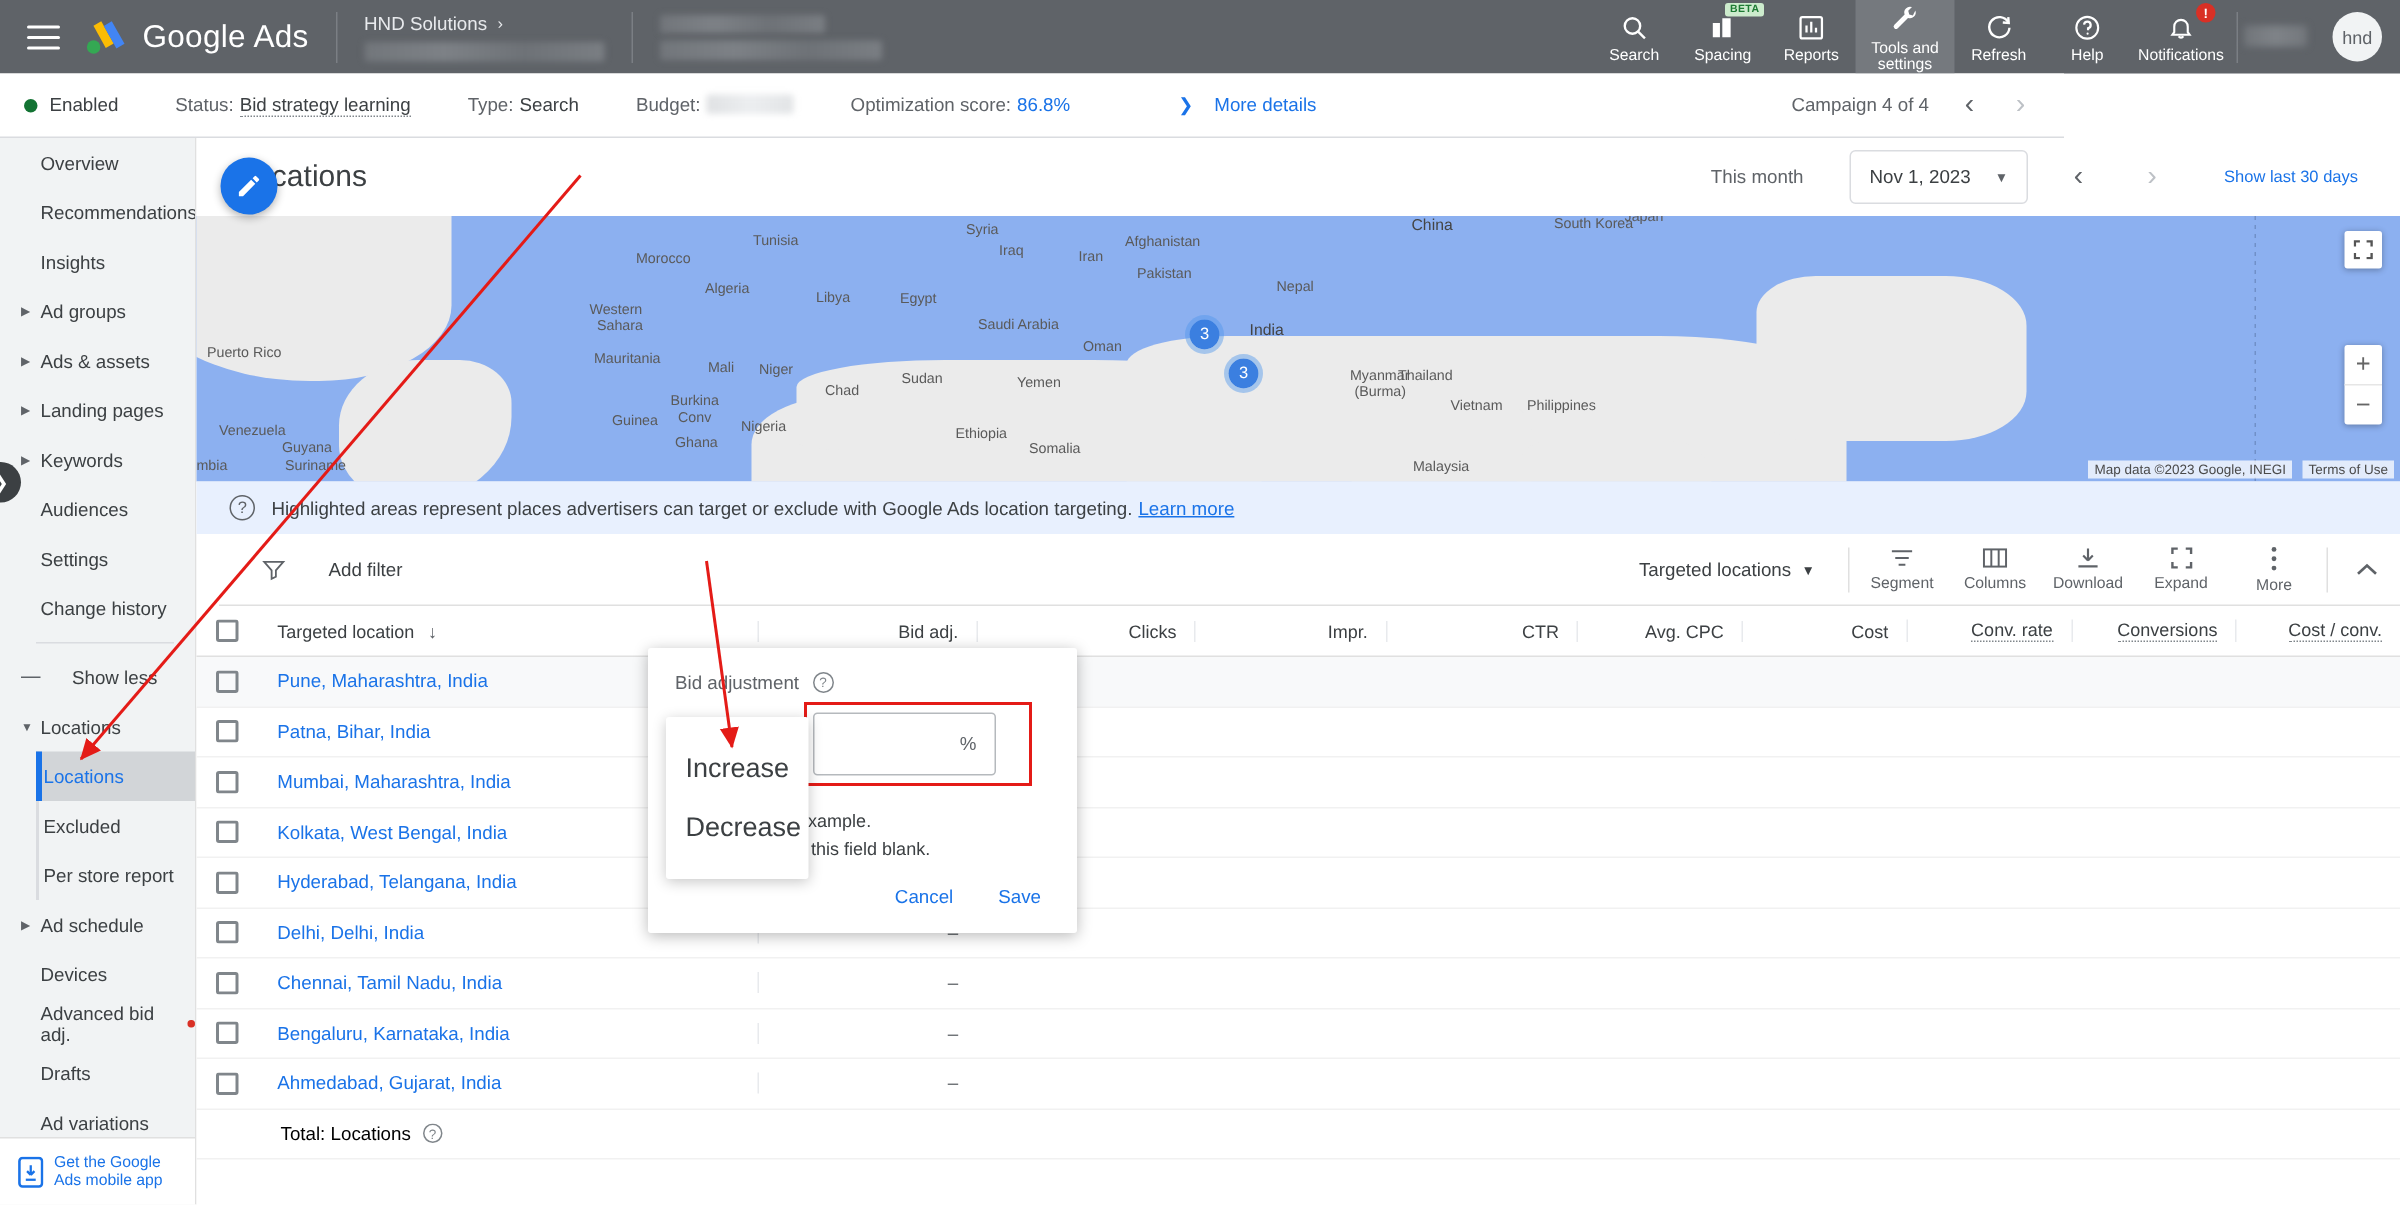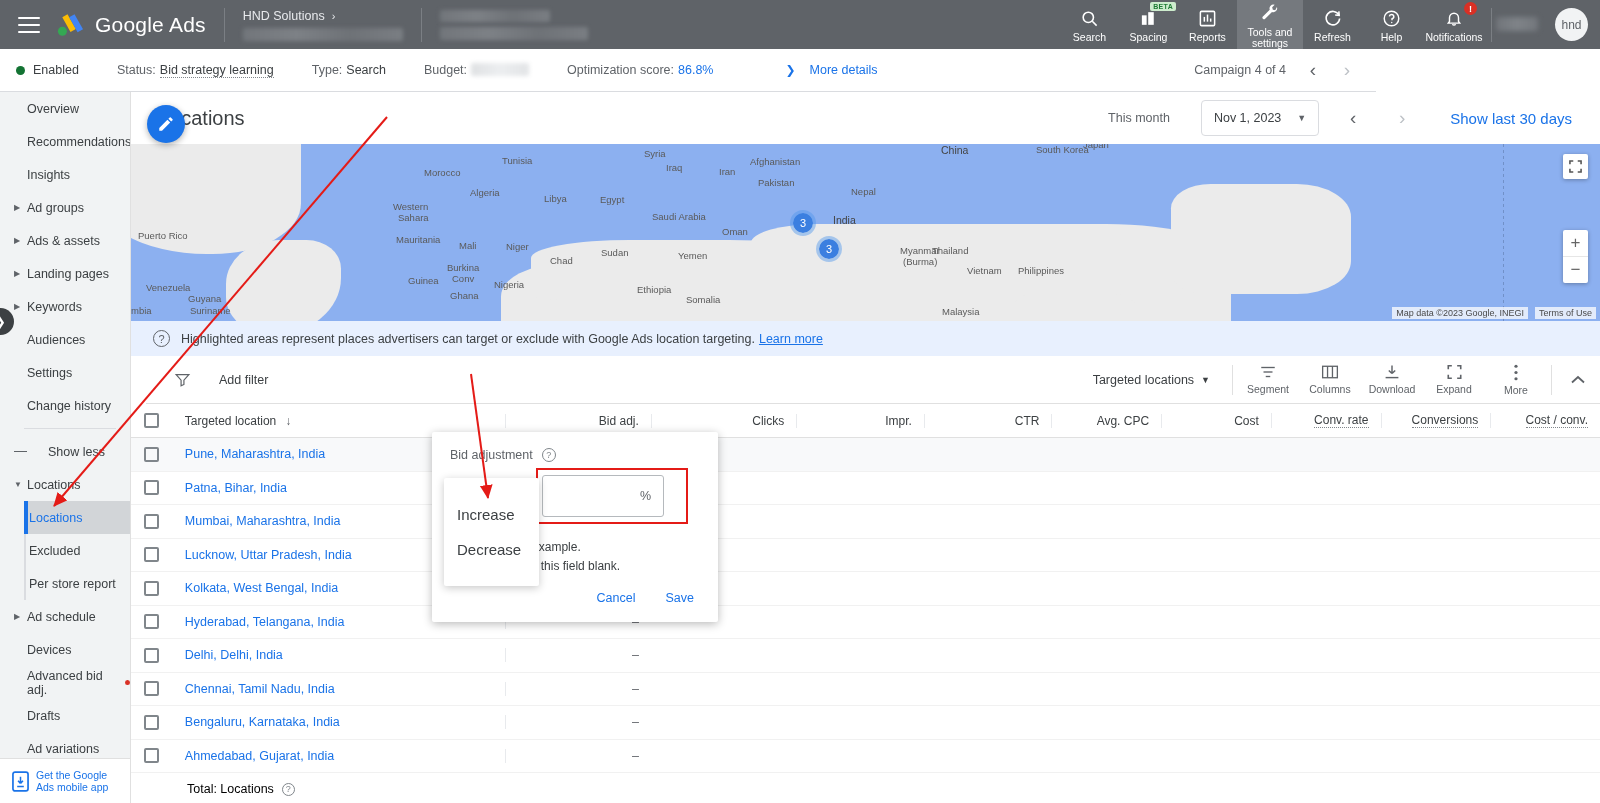--- a/index.html
+++ b/index.html
@@ -110,21 +110,21 @@
   .page-head { height: 52px; display: flex; align-items: center; padding: 0 28px; }
   .page-title { font-size: 20px; color: #3c4043; font-weight: 400; }
   .date-area { margin-left: auto; display: flex; align-items: center; gap: 19px; }
   .this-month { font-size: 12.5px; color: #5f6368; margin-right: 12px; }
   .date-box {
     height: 36px; min-width: 114px; border: 1px solid #dadce0; border-radius: 4px;
     display: flex; align-items: center; justify-content: space-between; gap: 16px;
     padding: 0 12px; font-size: 12.5px; color: #3c4043; cursor: pointer;
   }
   .date-box .dchev { font-size: 9px; color: #5f6368; }
-  .show30 { color: #1a73e8; font-size: 15px; font-weight: 500; margin-left: 14px; cursor: pointer; }
+  .show30 { color: #1a73e8; font-size: 11px; font-weight: 500; margin-left: 14px; cursor: pointer; }
 
   
   .map { position: relative; height: 177px; width: 1469px; background: #8cb0f0; overflow: hidden; }
   .landmass { position: absolute; background: #ebebeb; }
   .map-label { position: absolute; font-size: 9.5px; color: #5a5a5a; white-space: nowrap;
     font-family: "Liberation Sans", sans-serif; }
   .map-label.big { font-size: 10.5px; color: #444; }
   .cluster { position: absolute; border-radius: 50%; background: #3b7fe0; color: #fff;
     display: flex; align-items: center; justify-content: center; font-size: 11px;
     border: 3px solid rgba(80,150,235,.45); background-clip: padding-box; cursor: pointer; }
@@ -203,21 +203,21 @@
   .dlg-help-txt { position: absolute; left: 18px; top: 106px; width: 252px;
     font-size: 12px; color: #3c4043; line-height: 19px; }
   .dlg-actions { position: absolute; right: 16px; bottom: 12px; display: flex; gap: 14px; }
   .dlg-actions span { color: #1a73e8; font-size: 12.5px; font-weight: 500; cursor: pointer;
     padding: 5px 8px; }
   .dropdown {
     position: absolute; left: 444px; top: 478px; width: 95px; height: 108px; background: #fff;
     box-shadow: 0 2px 9px rgba(0,0,0,.22); border-radius: 2px; z-index: 50;
     display: flex; flex-direction: column; justify-content: center; gap: 18px;
   }
-  .dd-item { font-size: 15px; color: #3c4043; padding-left: 13px; cursor: pointer; }
+  .dd-item { font-size: 18px; color: #3c4043; padding-left: 13px; cursor: pointer; }
 
   
   .anno { position: absolute; top: 0; left: 0; width: 1600px; height: 803px;
     pointer-events: none; z-index: 60; }
 </style>
 </head>
 <body>
 
 <div class="app">
 
@@ -476,21 +476,21 @@
           <div class="map-label" style="left: 59px; top: 161px;">Suriname</div>
           <div class="map-label" style="left: 0px; top: 161px;">mbia</div>
           <div class="map-label" style="left: 293px; top: 23px;">Morocco</div>
           <div class="map-label" style="left: 339px; top: 43px;">Algeria</div>
           <div class="map-label" style="left: 371px; top: 11px;">Tunisia</div>
           <div class="map-label" style="left: 413px; top: 49px;">Libya</div>
           <div class="map-label" style="left: 469px; top: 50px;">Egypt</div>
           <div class="map-label" style="left: 262px; top: 57px;">Western</div>
           <div class="map-label" style="left: 267px; top: 68px;">Sahara</div>
           <div class="map-label" style="left: 265px; top: 90px;">Mauritania</div>
-          <div class="map-label" style="left: 328px; top: 96px;">Mali</div>
+          <div class="map-label" style="left: 341px; top: 96px;">Mali</div>
           <div class="map-label" style="left: 375px; top: 97px;">Niger</div>
           <div class="map-label" style="left: 419px; top: 111px;">Chad</div>
           <div class="map-label" style="left: 470px; top: 103px;">Sudan</div>
           <div class="map-label" style="left: 316px; top: 118px;">Burkina</div>
           <div class="map-label" style="left: 321px; top: 129px;">Conv</div>
           <div class="map-label" style="left: 277px; top: 131px;">Guinea</div>
           <div class="map-label" style="left: 319px; top: 146px;">Ghana</div>
           <div class="map-label" style="left: 363px; top: 135px;">Nigeria</div>
           <div class="map-label" style="left: 506px; top: 140px;">Ethiopia</div>
           <div class="map-label" style="left: 555px; top: 150px;">Somalia</div>
@@ -688,40 +688,20 @@
             <div class="cell c-num w4 vsep"></div>
             <div class="cell c-num w4 vsep"></div>
             <div class="cell c-num w4 vsep"></div>
             <div class="cell c-num w4 vsep"></div>
           </div>
           <div class="trow">
             <div class="cell c-chk">
               <div class="chk"></div>
             </div>
             <div class="cell c-loc">
-              <a>Lucknow, Uttar Pradesh, India</a>
-            </div>
-            <div class="cell c-num w1 vsep"></div>
-            <div class="cell c-num w2 vsep">
-              <span class="dash">–</span>
-            </div>
-            <div class="cell c-num w2 vsep"></div>
-            <div class="cell c-num w3 vsep"></div>
-            <div class="cell c-num w3 vsep"></div>
-            <div class="cell c-num w4 vsep"></div>
-            <div class="cell c-num w4 vsep"></div>
-            <div class="cell c-num w4 vsep"></div>
-            <div class="cell c-num w4 vsep"></div>
-            <div class="cell c-num w4 vsep"></div>
-          </div>
-          <div class="trow">
-            <div class="cell c-chk">
-              <div class="chk"></div>
-            </div>
-            <div class="cell c-loc">
               <a>Kolkata, West Bengal, India</a>
             </div>
             <div class="cell c-num w1 vsep"></div>
             <div class="cell c-num w2 vsep">
               <span class="dash">–</span>
             </div>
             <div class="cell c-num w2 vsep"></div>
             <div class="cell c-num w3 vsep"></div>
             <div class="cell c-num w3 vsep"></div>
             <div class="cell c-num w4 vsep"></div>

